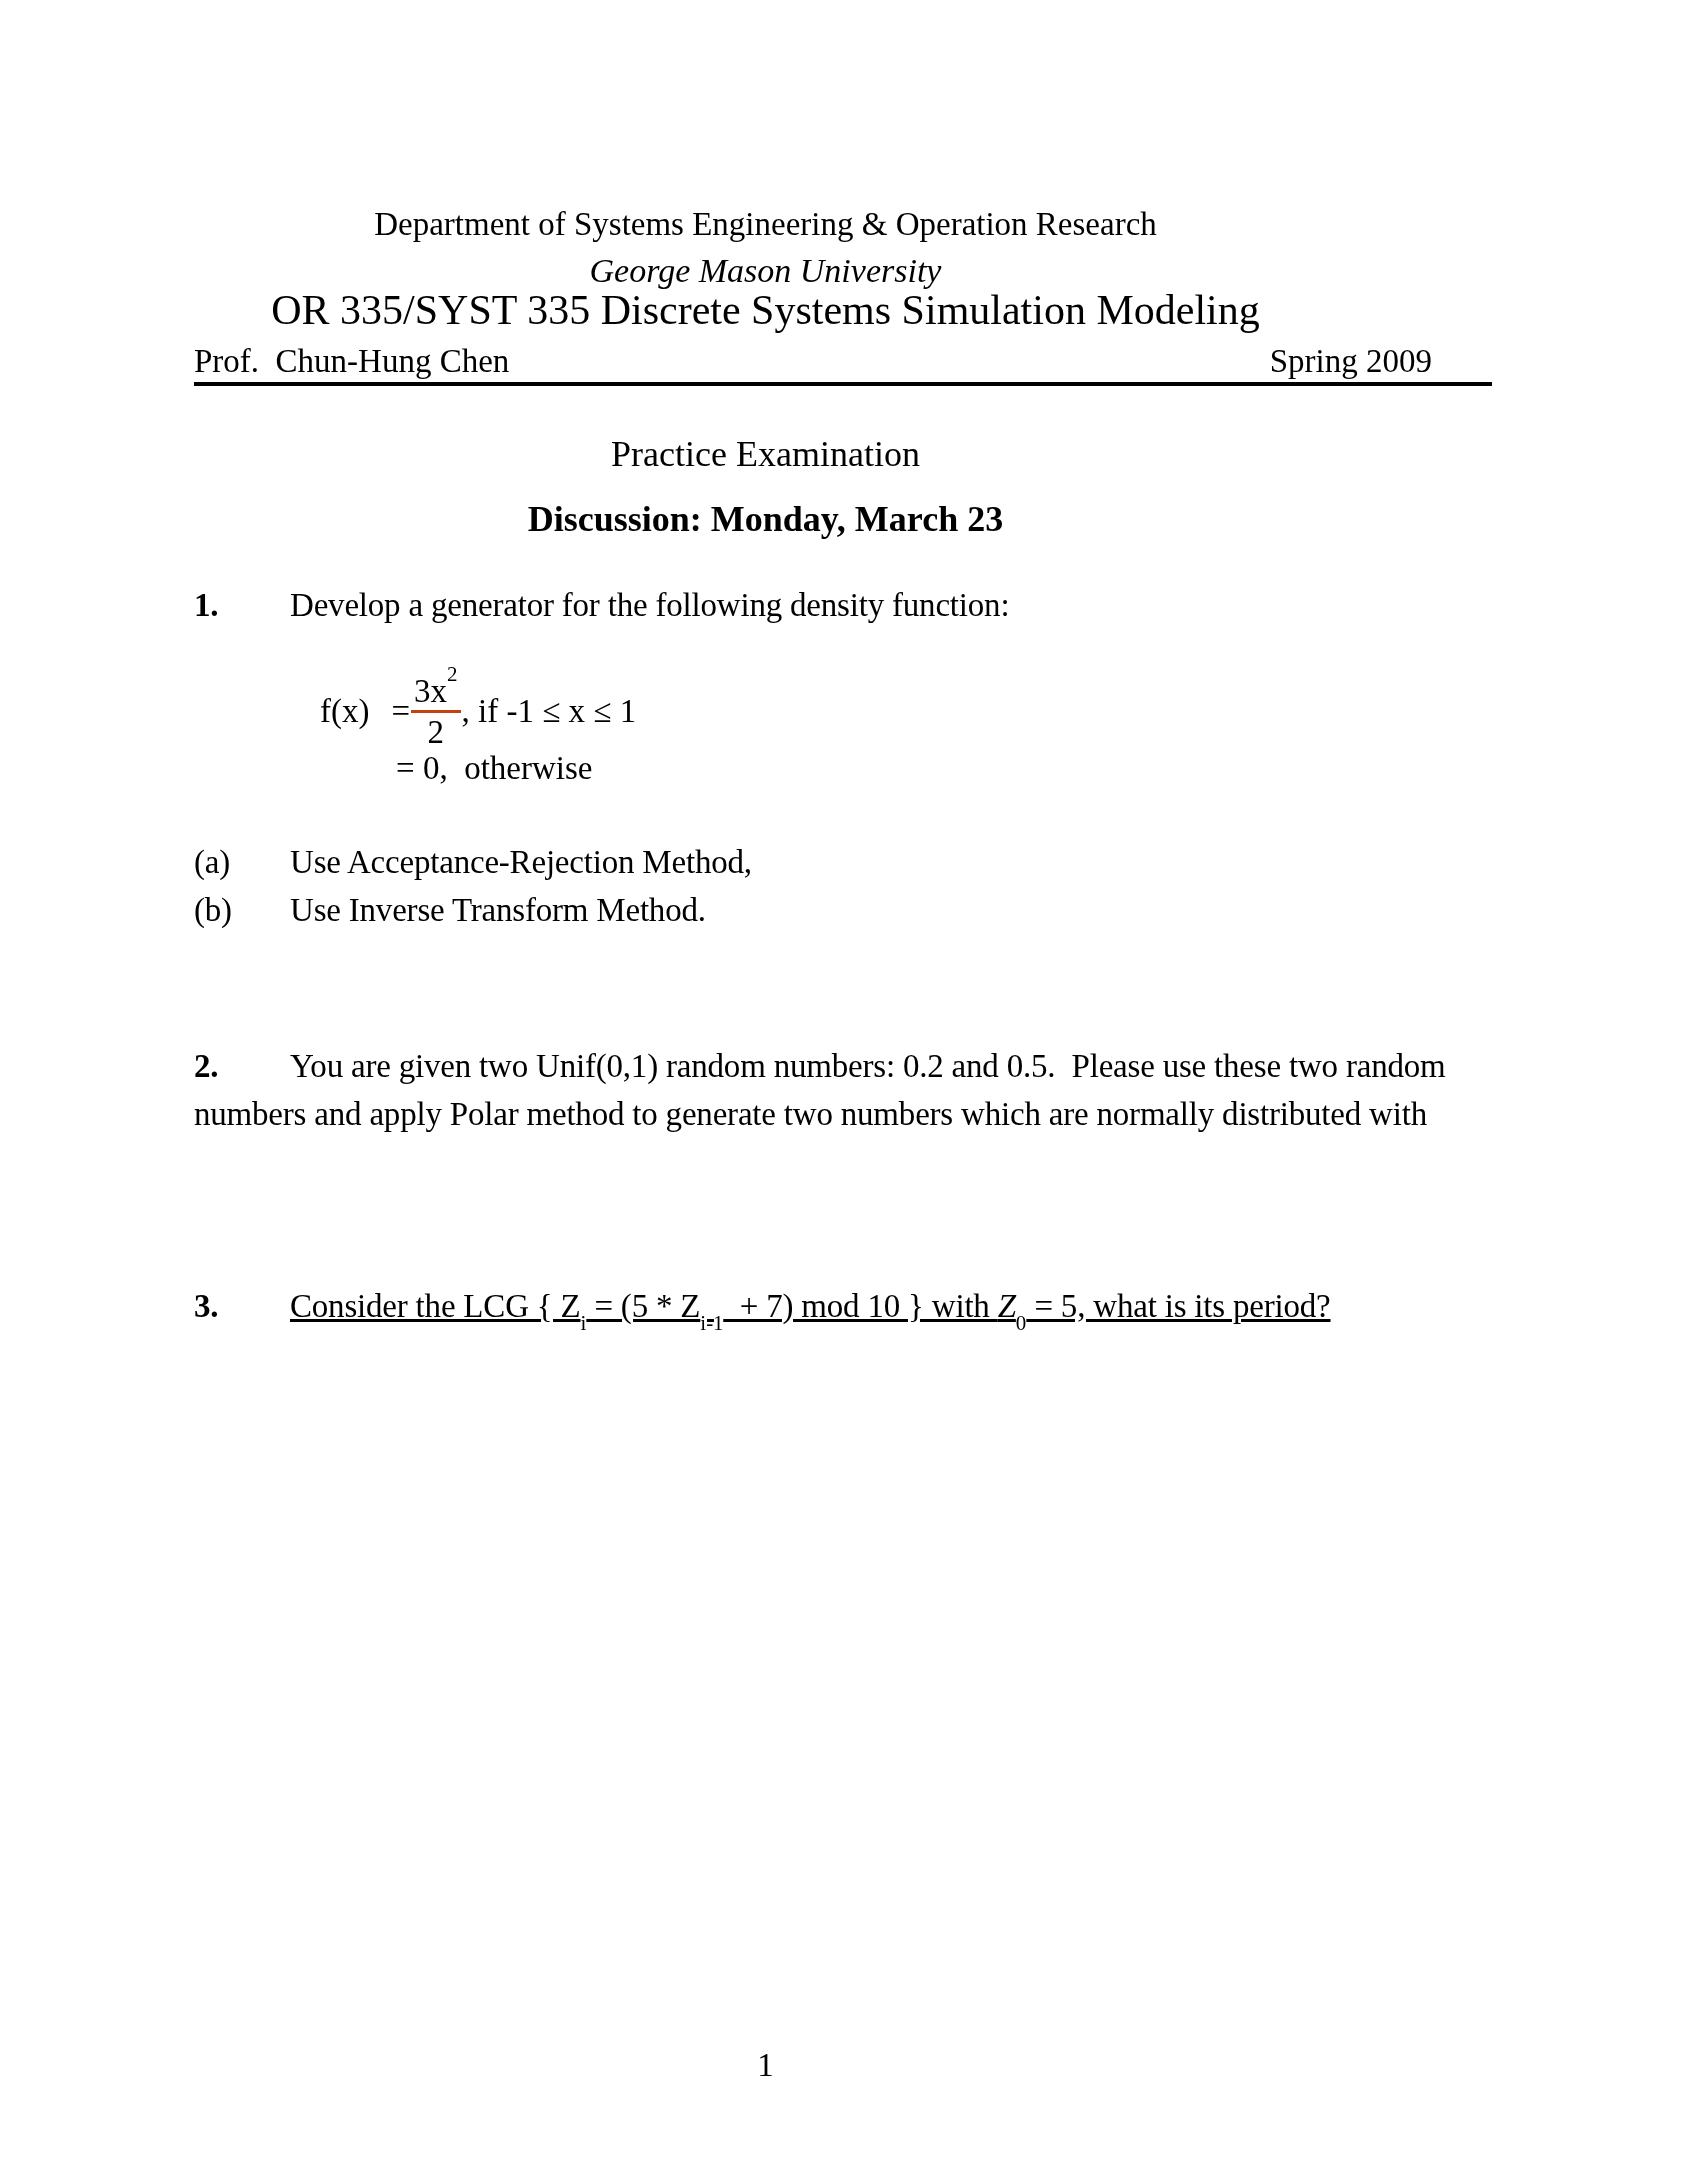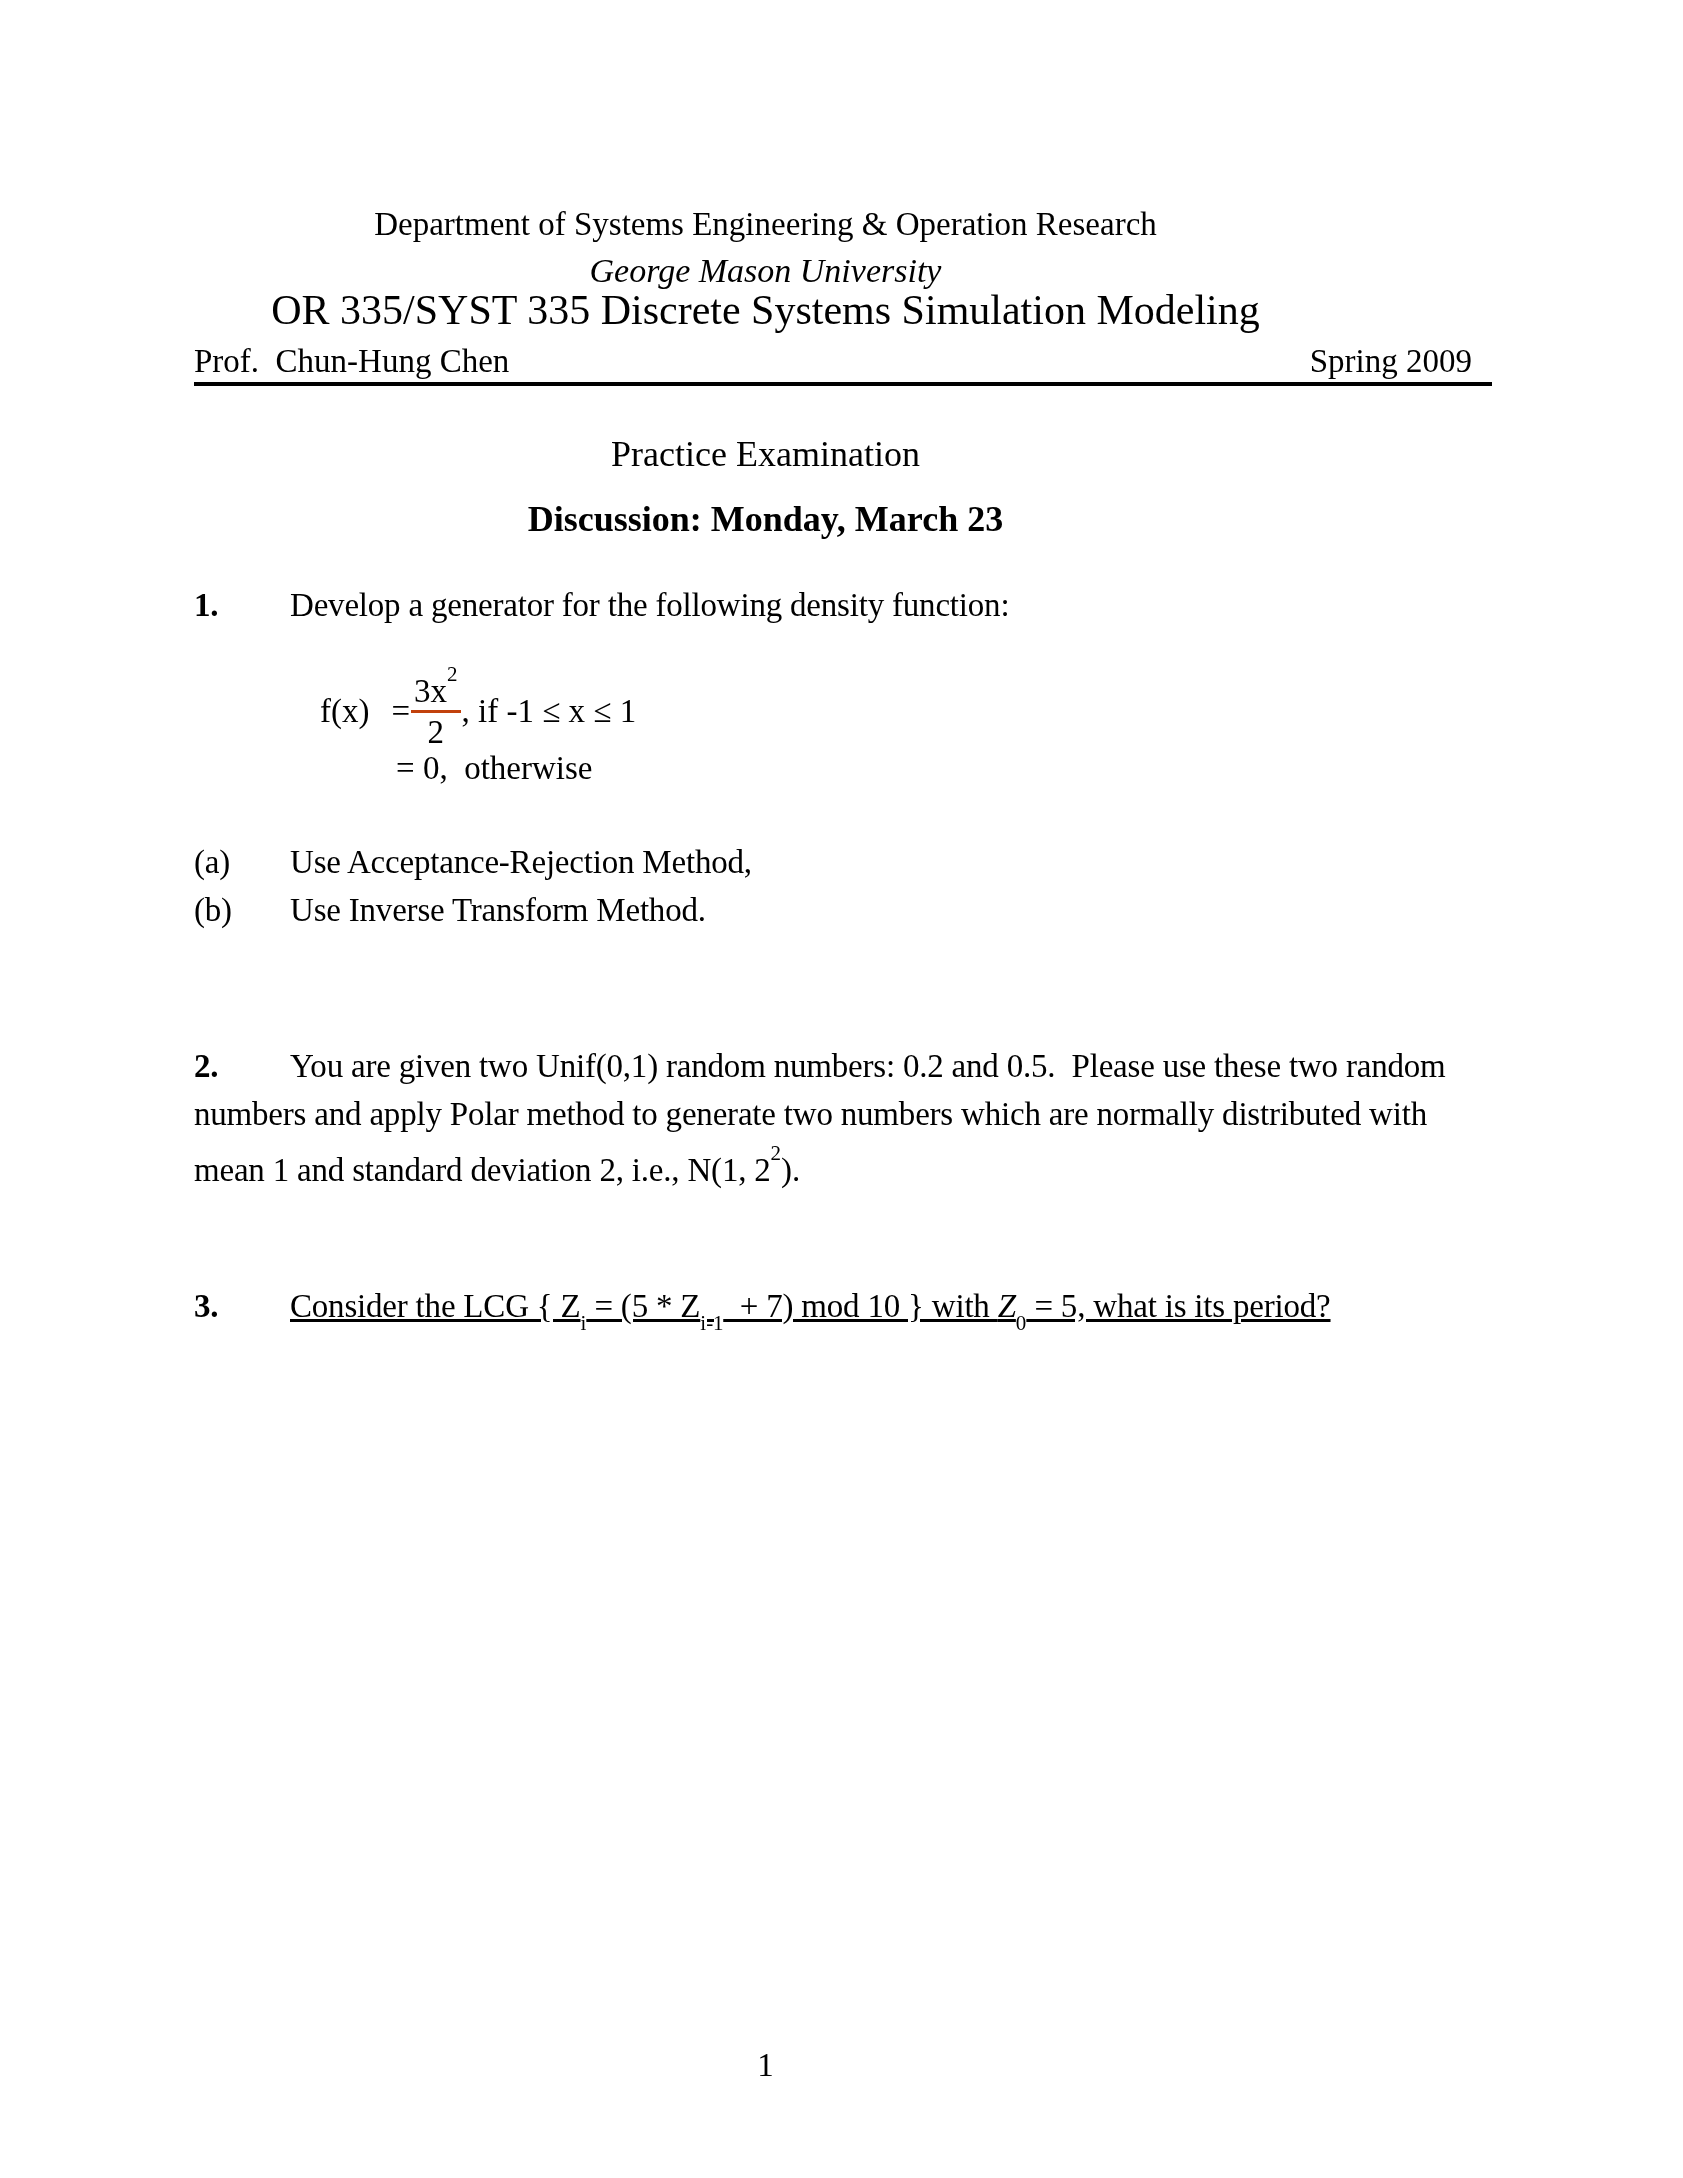--- a/index.html
+++ b/index.html
@@ -11,21 +11,21 @@
     color: #000000;
   }
   .abs { position: absolute; line-height: 1; }
   .center { left: 0; width: 1531px; text-align: center; }
 
   
   .dept   { top: 208px; font-size: 33px; }
   .univ   { top: 254px; font-size: 34px; font-style: italic; }
   .course { top: 289px; font-size: 42px; }
   .prof-row { top: 345px; left: 194px; width: 1298px; font-size: 33px; }
-  .prof-row .term { float: right; margin-right: 20px; }
+  .prof-row .term { float: right; margin-right: 60px; }
   .rule { top: 382px; left: 194px; width: 1298px; height: 4px; background: #000; }
 
   
   .title     { top: 436px; font-size: 36px; }
   .subtitle  { top: 501px; font-size: 36px; font-weight: bold; }
 
   
   .bodyline { font-size: 33px; letter-spacing: -0.2px; white-space: nowrap; }
   .q1      { top: 589px;  left: 194px; }
   .part-a  { top: 846px;  left: 194px; }
@@ -96,23 +96,20 @@
 </div>
 <div class="abs bodyline part-b">
   <span class="plabel">(b)</span><span>Use Inverse Transform Method.</span>
 </div>
 
 <div class="abs q2">
   <div class="line">
     <span class="qnum">2.</span><span>You are given two Unif(0,1) random numbers: 0.2 and 0.5.&nbsp; Please use these two random</span>
   </div>
   <div class="line">numbers and apply Polar method to generate two numbers which are normally distributed with</div>
-  <div class="line">
-    <span>mean 1 and standard deviation 2, i.e., N(1, 2</span><sup class="exp">2</sup><span>).</span>
-  </div>
 </div>
 
 <div class="abs bodyline q3">
   <span class="qnum">3.</span><span>Consider the LCG { Z</span><sub class="idx">i</sub><span> = (5 * Z</span><sub class="idx">i-1</sub><span>&nbsp; + 7) mod 10 } with </span><span class="it">Z</span><sub class="idx">0</sub><span> = 5, what is its period?</span>
 </div>
 
 <div class="abs center pagenum">1</div>
 
 
 </body></html>

